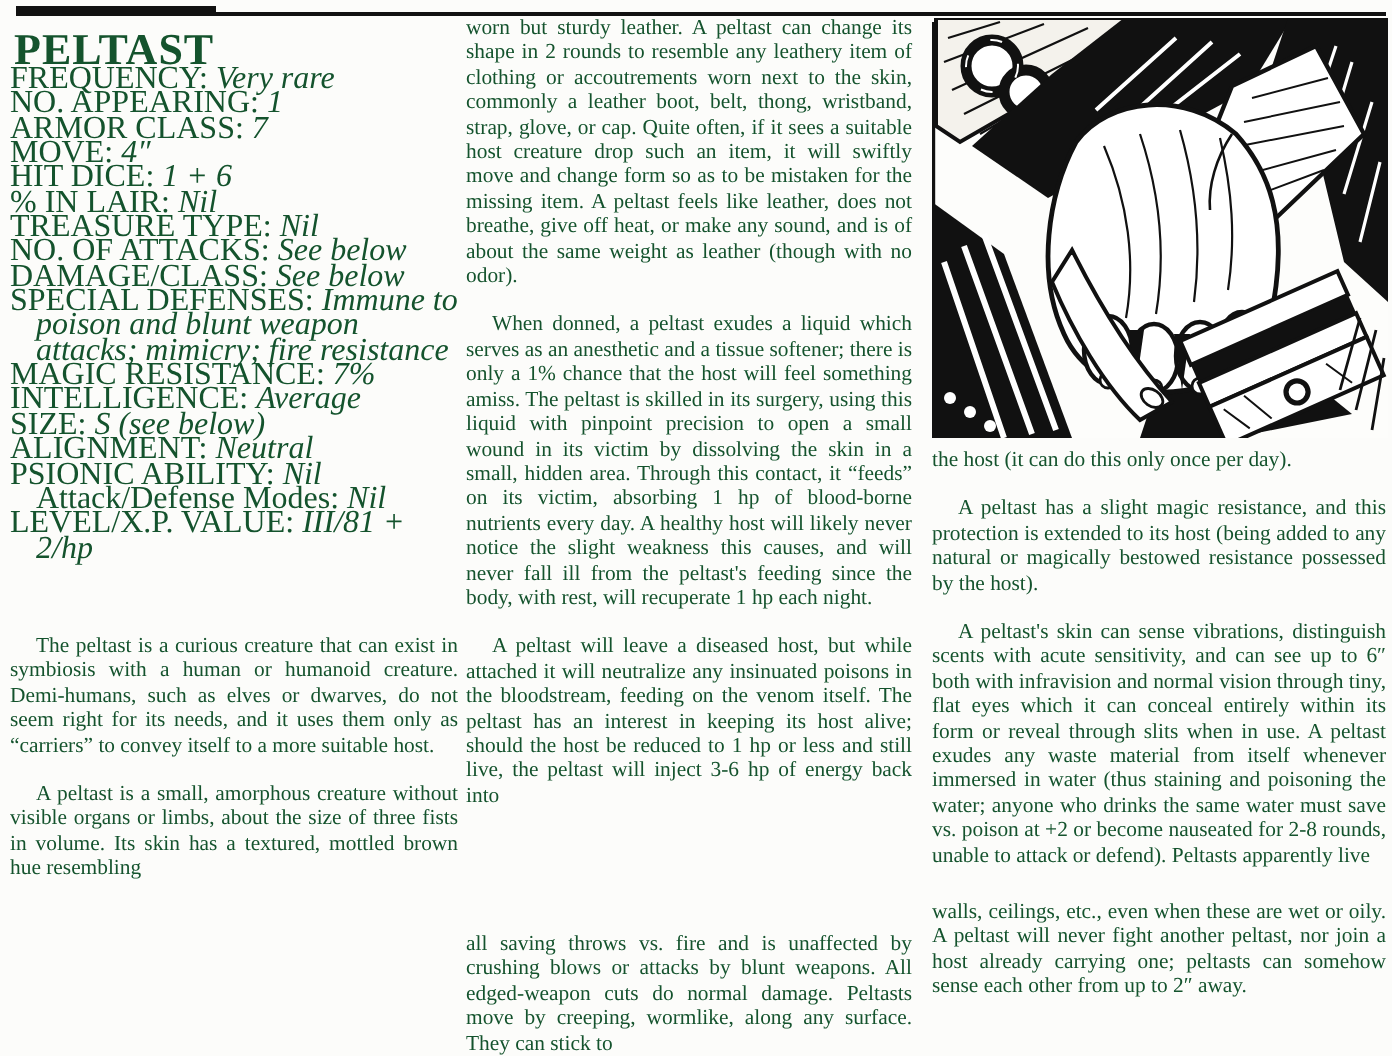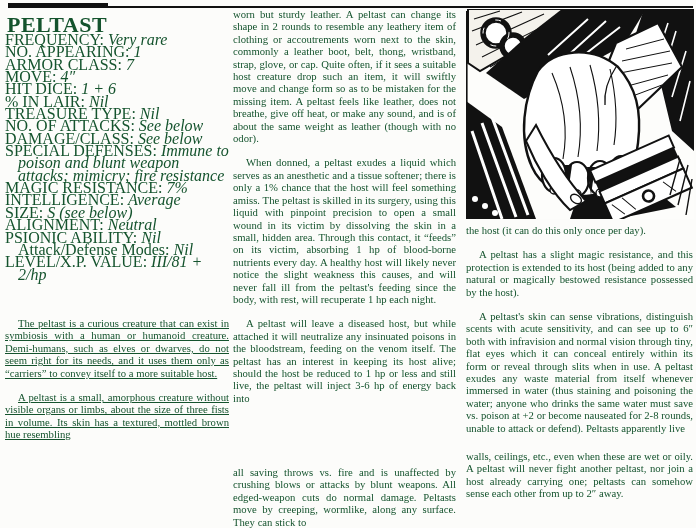--- a/index.html
+++ b/index.html
@@ -17,21 +17,21 @@
     font-size:22px; font-weight:bold; letter-spacing:0.5px;
   }
   .col { position:absolute; font-size:10.7px; line-height:12.4px; }
   #stat-block { position:absolute; top:34px; left:5px; width:225px; font-size:16px; line-height:12.35px; }
   .srow { padding-left:13px; text-indent:-13px; }
   .srow.sub { padding-left:26px; }
   .slab { }
   .sval { font-style:italic; padding-left:4px; }
   p.para { margin:0; text-align:justify; }
   p.ind { text-indent:13px;margin-top:12px; }
-  #left-main   { top:305px; left:5px;  width:224px;text-decoration:underline; }
+  #left-main   { top:305px; left:5px;  width:224px; }
   #left-bottom { top:450px; left:5px;  width:224px; }
   #mid-main    { top:8px;   left:233px; width:223px; }
   #mid-bottom  { top:450px; left:233px; width:223px;margin-top:16px; }
   #right-main  { top:224px; left:466px; width:227px; }
   #right-bottom{ top:450px; left:466px; width:227px; }
   #illustration {
     position:absolute; top:9px; left:466px; width:228px; height:210px;
   }
   #illustration svg { display:block; }
 </style>

